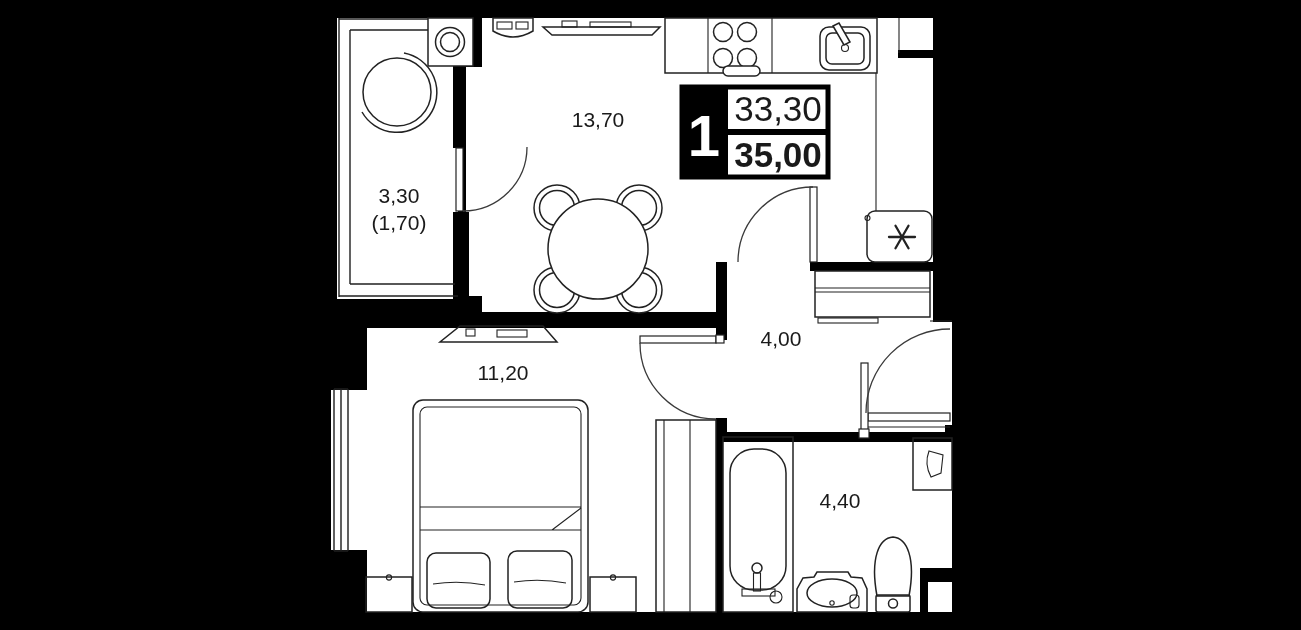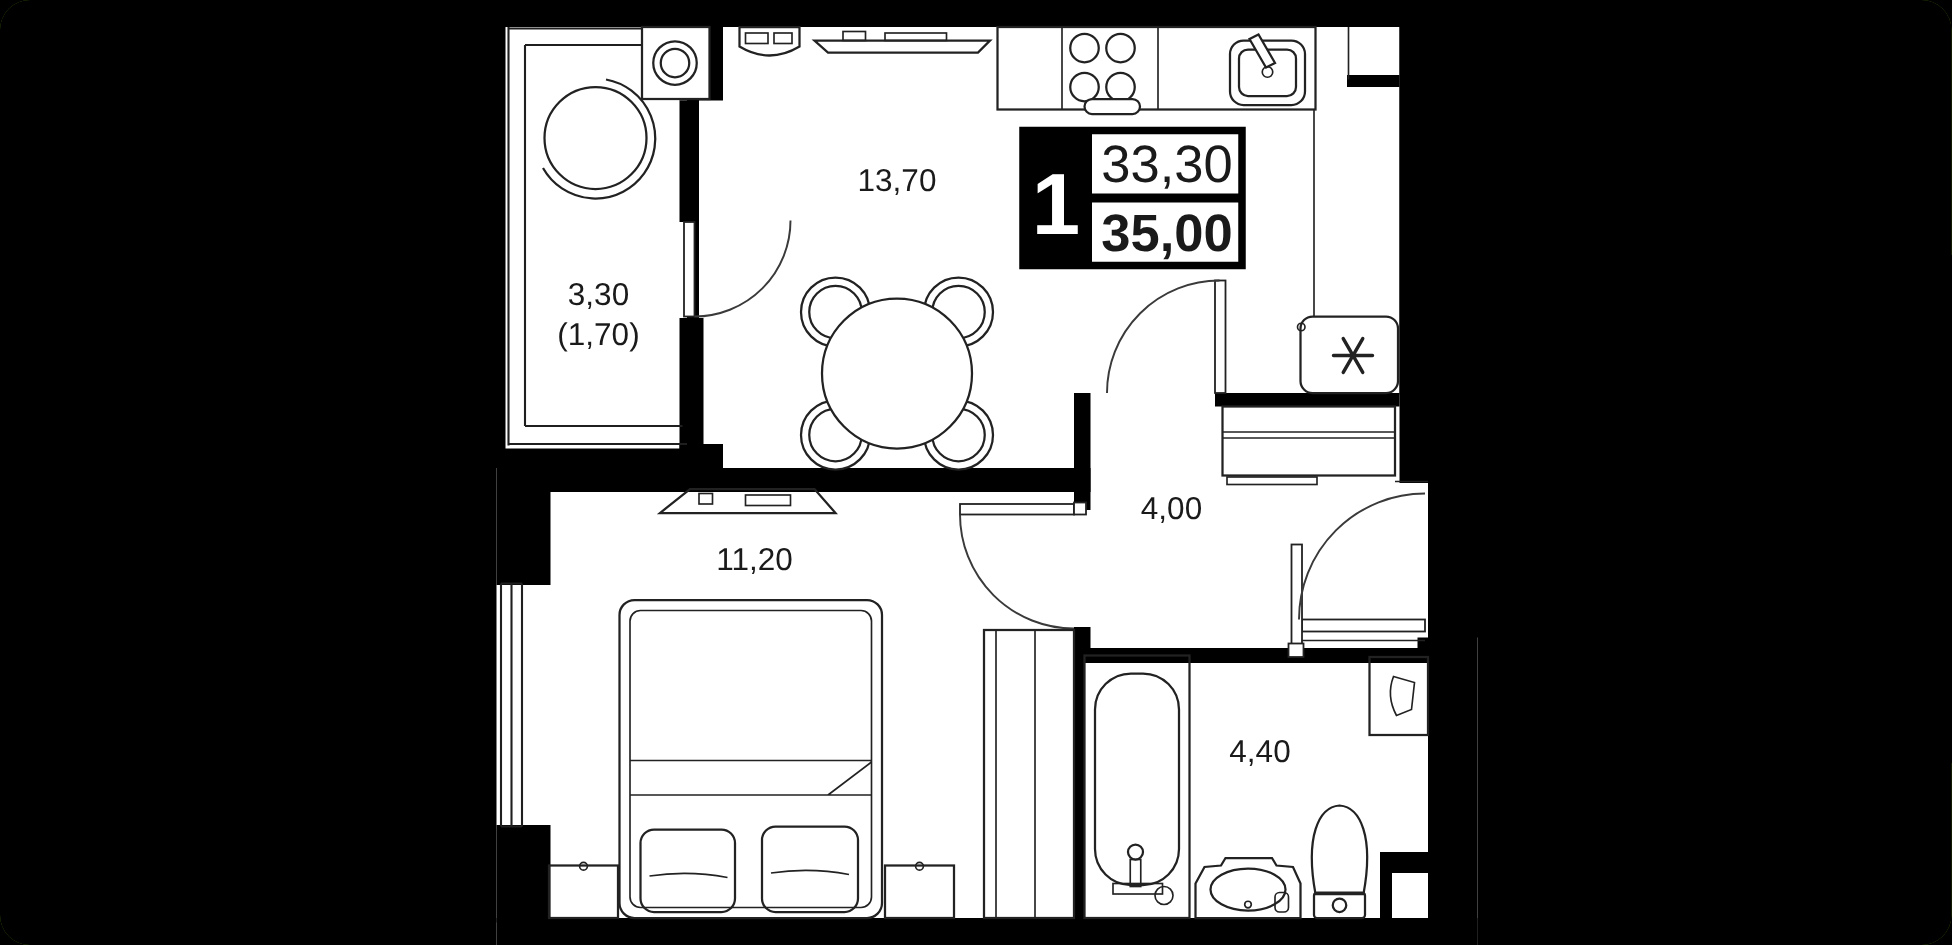--- a/index.html
+++ b/index.html
@@ -1,16 +1,16 @@
 <!DOCTYPE html>
 <html><head>
 <meta charset="utf-8">
 <style>
   html,body{margin:0;padding:0;background:#000;}
-  .stage{position:relative;width:1301px;height:630px;background:#4d7c0f;overflow:hidden;border-radius:20px;}
+  .stage{position:relative;width:1301px;height:630px;background:#4d7c0f;overflow:hidden;}
   svg{display:block;}
   text{font-family:"Liberation Sans","DejaVu Sans",sans-serif;fill:#1a1a1a;}
   .room-label{font-size:21px;}
   .badge-num{font-size:58px;font-weight:bold;fill:#ffffff;}
   .badge-area{font-size:35px;}
   .badge-area-bold{font-size:35px;font-weight:bold;}
   .wall{fill:#000000;}
   .floor{fill:#ffffff;}
   .ln{stroke:#1f1f1f;stroke-width:1.4;fill:none;}
   .fur{stroke:#222222;stroke-width:1.5;fill:#ffffff;}

